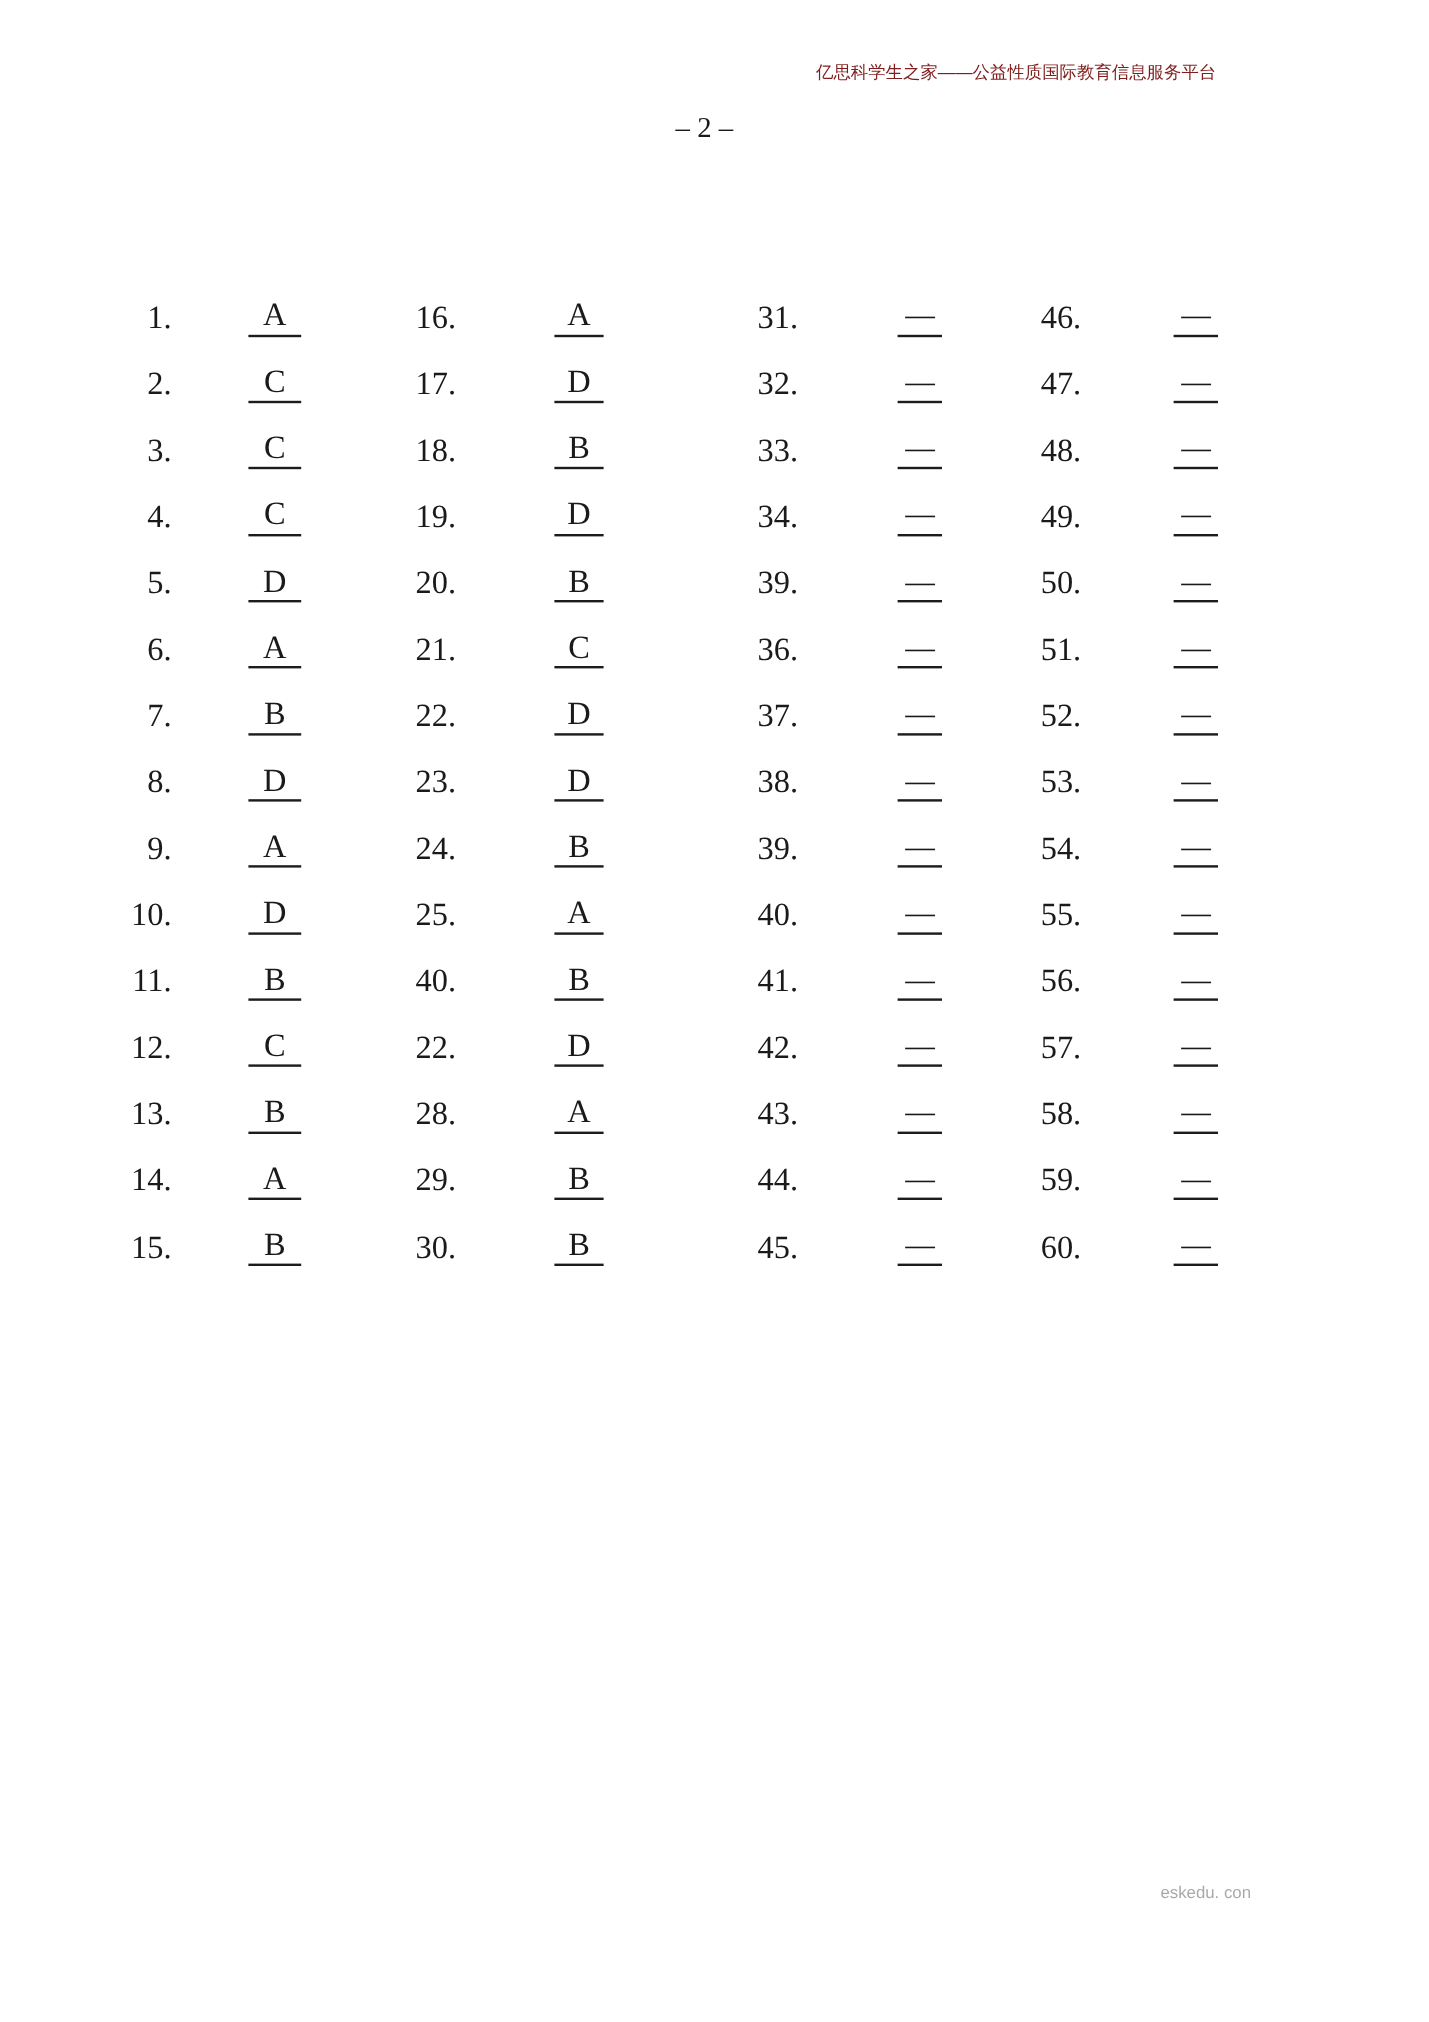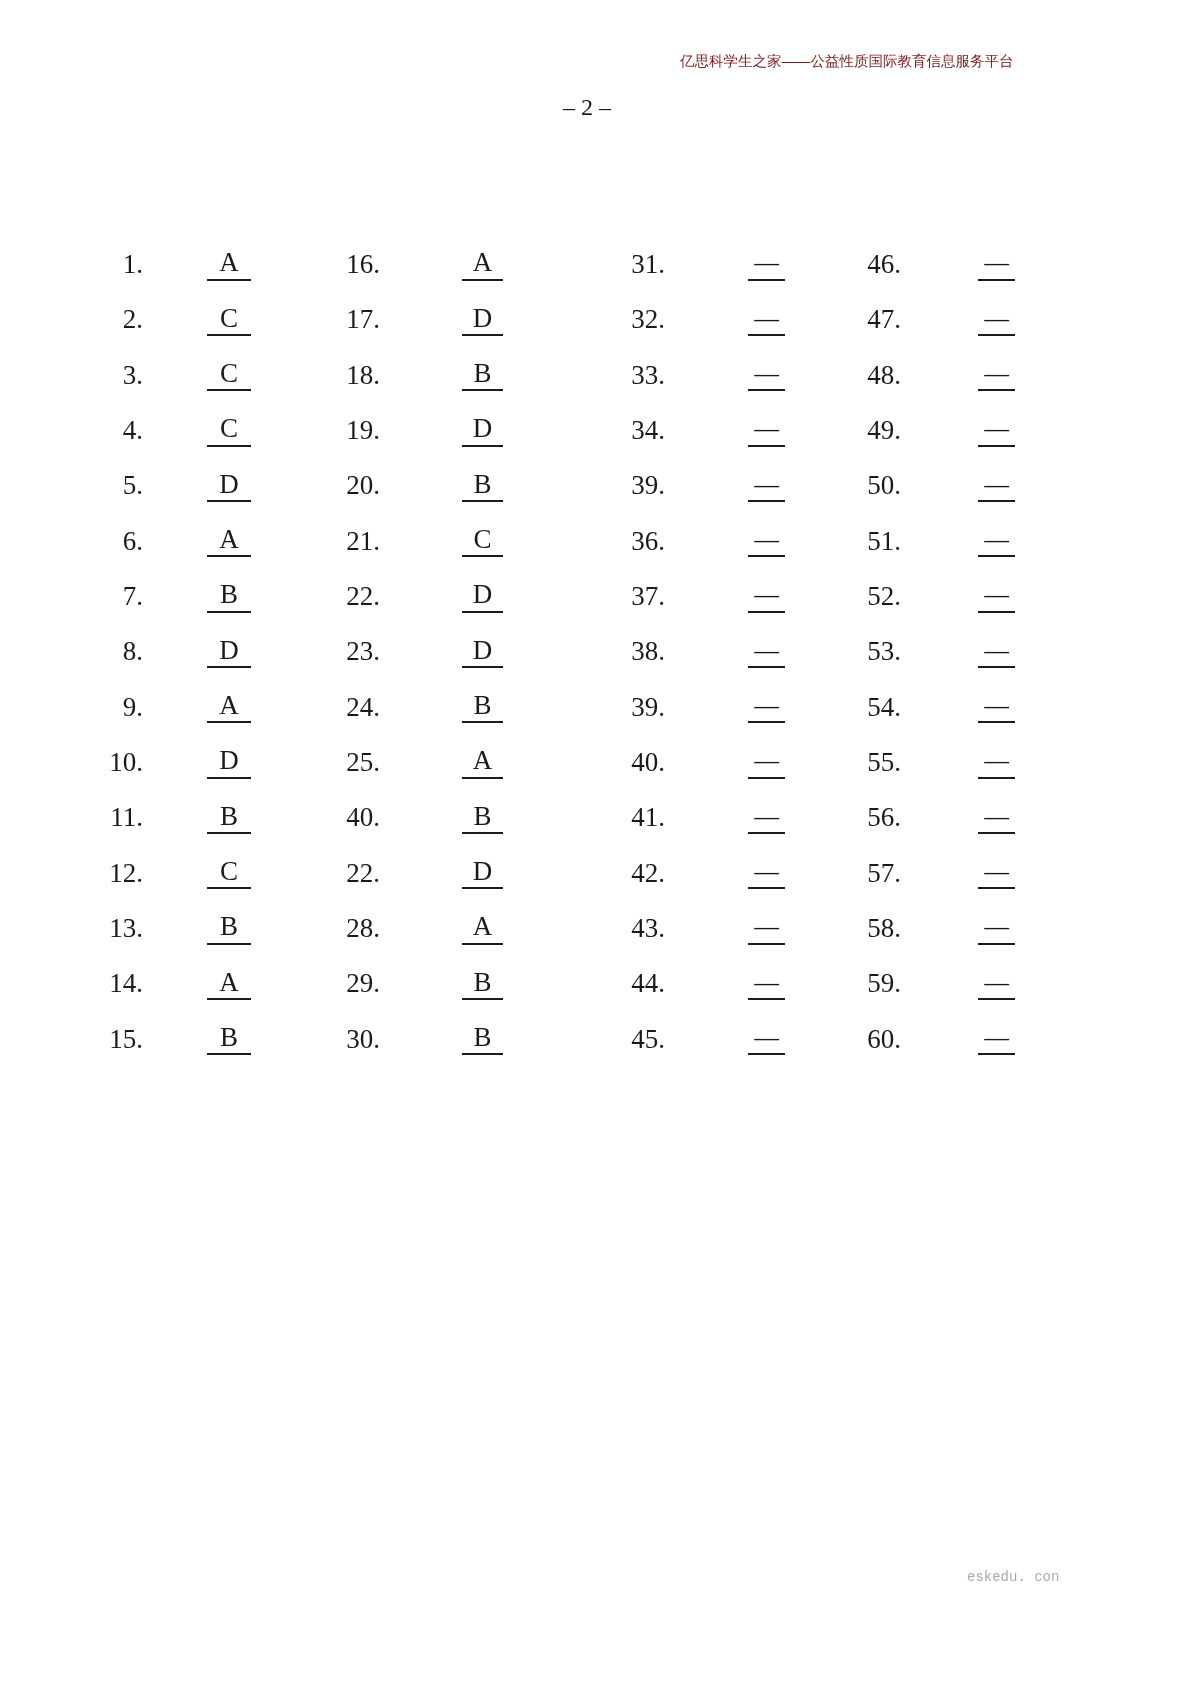--- a/index.html
+++ b/index.html
@@ -86,21 +86,21 @@
   .c3 { left: 585px; }
   .c3 .ans { margin-left: 83px; width: 37px; }
   .c4 { left: 821px; }
   .c4 .ans { margin-left: 77px; width: 37px; }
 
   
   .watermark {
     position: absolute;
     top: 1569px;
     left: 967px;
-    font-family: Liberation Mono, monospace;
+    font-family: Liberation Sans, sans-serif;
     font-size: 14px;
     color: #a9a9a9;
     white-space: nowrap;
   }
 </style>
 </head>
 <body>
 
 <div class="page">
 

